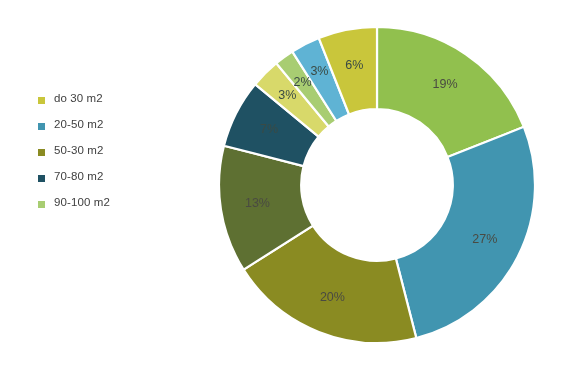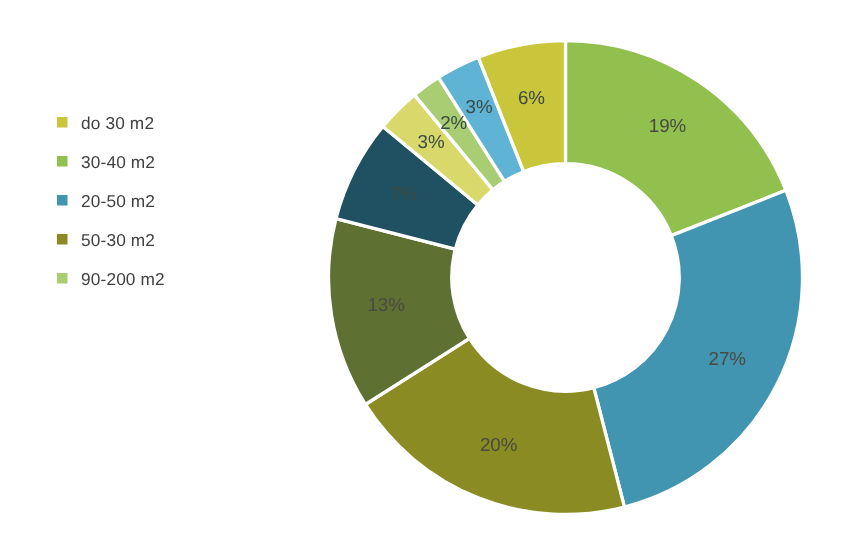--- a/index.html
+++ b/index.html
@@ -22,21 +22,21 @@
   }
   
   #legend {
     position: absolute;
     left: 38px;
     top: 78px;
     width: 160px;
   }
   .legend-item {
     display: flex;
-    align-items: flex-start;
+    align-items: flex-end;
     height: 26px;
   }
   .legend-swatch {
     width: 7px;
     height: 7px;
     flex: 0 0 7px;
     margin-right: 9px;
     border-radius: 0;
   }
   .legend-label {
@@ -79,34 +79,34 @@
 <body>
 
 <div id="chart-root">
 
   <div id="legend">
       <div class="legend-item">
         <span class="legend-swatch" style="background: rgb(201, 198, 59);"></span>
         <span class="legend-label">do 30 m2</span>
       </div>
       <div class="legend-item">
-        <span class="legend-swatch" style="background: rgb(145, 192, 78);"></span>
-        <span class="legend-label">30-40 m2</span>
-      </div>
-      <div class="legend-item">
         <span class="legend-swatch" style="background: rgb(65, 149, 176);"></span>
         <span class="legend-label">20-50 m2</span>
       </div>
       <div class="legend-item">
         <span class="legend-swatch" style="background: rgb(138, 139, 34);"></span>
         <span class="legend-label">50-30 m2</span>
       </div>
       <div class="legend-item">
+        <span class="legend-swatch" style="background: rgb(31, 81, 99);"></span>
+        <span class="legend-label">70-80 m2</span>
+      </div>
+      <div class="legend-item">
         <span class="legend-swatch" style="background: rgb(168, 205, 114);"></span>
-        <span class="legend-label">90-200 m2</span>
+        <span class="legend-label">90-100 m2</span>
       </div>
     </div>
 
   <div id="donut-wrap">
     <svg id="donut-svg" viewBox="0 0 320 320">
         <path d="M 160 2 A 158 158 0 0 1 306.9046847703437 101.8363206758209 L 230.514248689765 132.08143392439402 A 75.84 75.84 0 0 0 160 84.16 Z" fill="#91c04e" class="slice"></path>
         <path d="M 306.9046847703437 101.8363206758209 A 158 158 0 0 1 199.293002172047 313.03613945832376 L 178.86064104258256 233.45734693999538 A 75.84 75.84 0 0 0 230.514248689765 132.08143392439402 Z" fill="#4195b0" class="slice"></path>
         <path d="M 199.293002172047 313.03613945832376 A 158 158 0 0 1 26.59618777068158 244.66063360668142 L 95.96617012992715 200.63710413120708 A 75.84 75.84 0 0 0 178.86064104258256 233.45734693999538 Z" fill="#8a8b22" class="slice"></path>
         <path d="M 26.59618777068158 244.66063360668142 A 158 158 0 0 1 6.963860541676297 120.70699782795285 L 86.54265306000462 141.13935895741736 A 75.84 75.84 0 0 0 95.96617012992715 200.63710413120708 Z" fill="#5e7032" class="slice"></path>
         <path d="M 6.963860541676297 120.70699782795285 A 158 158 0 0 1 38.25890764142534 59.28700961970698 L 101.56427566788416 111.65776461745935 A 75.84 75.84 0 0 0 86.54265306000462 141.13935895741736 Z" fill="#1f5163" class="slice"></path>

